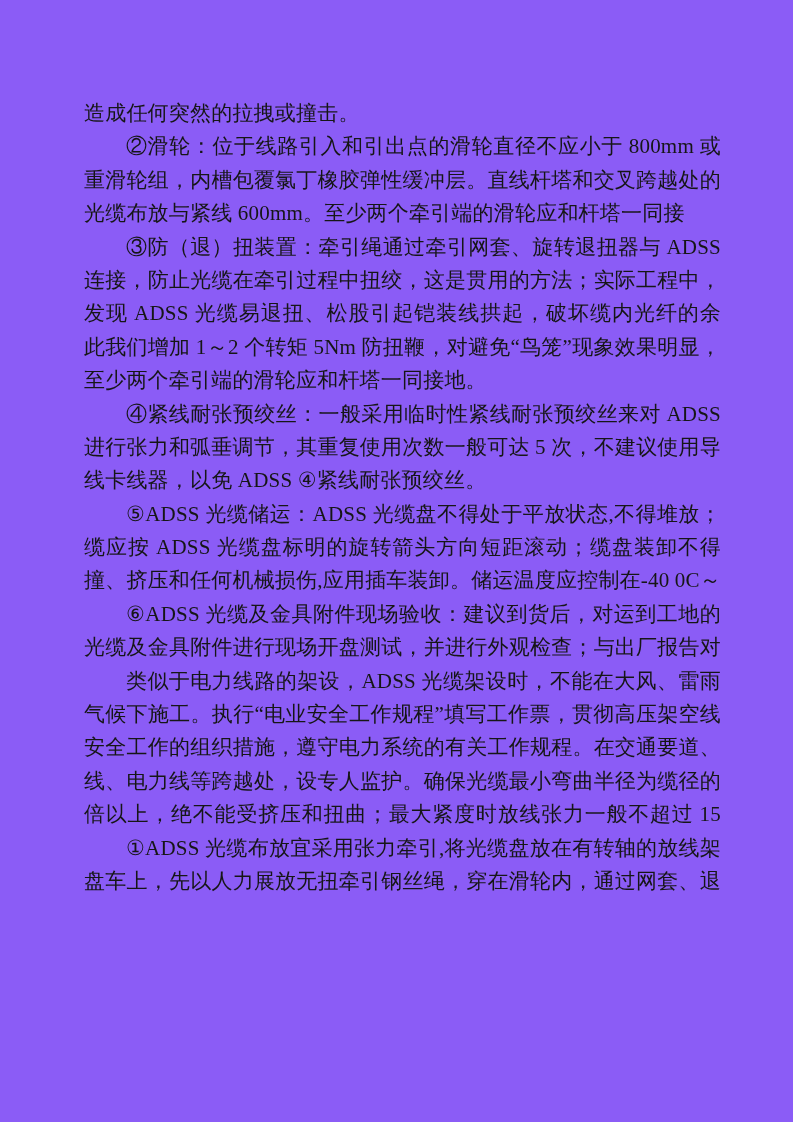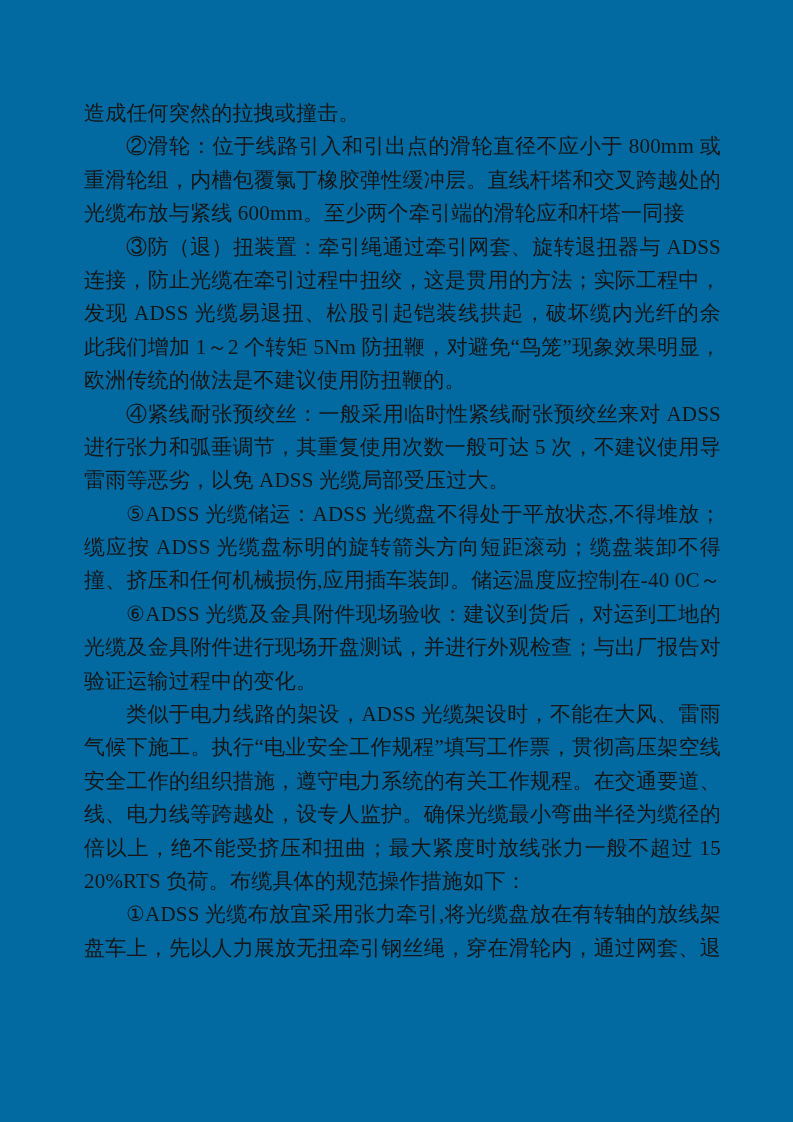--- a/index.html
+++ b/index.html
@@ -4,21 +4,21 @@
 <style>
   html, body { margin: 0; padding: 0; }
   body {
     width: 793px; height: 1122px;
     background: #ffffff;
     font-family: "Liberation Serif", "DejaVu Serif", serif;
   }
   .page {
     position: relative;
     width: 793px; height: 1122px;
-    background: #0369a1;
+    background: #8b5cf6;
     color: #161616;
     overflow: hidden;
   }
   .content {
     position: absolute;
     left: 84px; top: 97px;
     width: 637px;
   }
   .ln {
     font-size: 21px;
@@ -41,32 +41,30 @@
 <div class="page">
   <div class="content">
     <div class="ln">造成任何突然的拉拽或撞击。</div>
     <div class="ln ind fill">②滑轮：位于线路引入和引出点的滑轮直径不应小于 800mm 或固定多</div>
     <div class="ln fill">重滑轮组，内槽包覆氯丁橡胶弹性缓冲层。直线杆塔和交叉跨越处的滑轮</div>
     <div class="ln">光缆布放与紧线 600mm。至少两个牵引端的滑轮应和杆塔一同接地。</div>
     <div class="ln ind fill">③防（退）扭装置：牵引绳通过牵引网套、旋转退扭器与 ADSS 光缆</div>
     <div class="ln fill">连接，防止光缆在牵引过程中扭绞，这是贯用的方法；实际工程中，我们</div>
     <div class="ln fill">发现 ADSS 光缆易退扭、松股引起铠装线拱起，破坏缆内光纤的余长，为</div>
     <div class="ln fill">此我们增加 1～2 个转矩 5Nm 防扭鞭，对避免“鸟笼”现象效果明显，而</div>
-    <div class="ln">欧洲传统的做法是不建议使用防扭鞭的。</div>
+    <div class="ln">至少两个牵引端的滑轮应和杆塔一同接地。</div>
     <div class="ln ind fill">④紧线耐张预绞丝：一般采用临时性紧线耐张预绞丝来对 ADSS 光缆</div>
     <div class="ln fill">进行张力和弧垂调节，其重复使用次数一般可达 5 次，不建议使用导（地）</div>
-    <div class="ln">雷雨等恶劣，以免 ADSS 光缆局部受压过大。</div>
+    <div class="ln">线卡线器，以免 ADSS ④紧线耐张预绞丝。</div>
     <div class="ln ind fill">⑤ADSS 光缆储运：ADSS 光缆盘不得处于平放状态,不得堆放；盘装光</div>
     <div class="ln fill">缆应按 ADSS 光缆盘标明的旋转箭头方向短距滚动；缆盘装卸不得遭受冲</div>
     <div class="ln fill">撞、挤压和任何机械损伤,应用插车装卸。储运温度应控制在-40 0C～+600C</div>
     <div class="ln ind fill">⑥ADSS 光缆及金具附件现场验收：建议到货后，对运到工地的 ADSS</div>
     <div class="ln fill">光缆及金具附件进行现场开盘测试，并进行外观检查；与出厂报告对比，</div>
-    <div class="ln">验证运输过程中的变化。</div>
     <div class="ln ind fill">类似于电力线路的架设，ADSS 光缆架设时，不能在大风、雷雨等恶劣</div>
     <div class="ln fill">气候下施工。执行“电业安全工作规程”填写工作票，贯彻高压架空线路</div>
     <div class="ln fill">安全工作的组织措施，遵守电力系统的有关工作规程。在交通要道、通信</div>
     <div class="ln fill">线、电力线等跨越处，设专人监护。确保光缆最小弯曲半径为缆径的 30</div>
     <div class="ln fill">倍以上，绝不能受挤压和扭曲；最大紧度时放线张力一般不超过 15～</div>
-    <div class="ln">20%RTS 负荷。布缆具体的规范操作措施如下：</div>
     <div class="ln ind fill">①ADSS 光缆布放宜采用张力牵引,将光缆盘放在有转轴的放线架或缆</div>
     <div class="ln fill">盘车上，先以人力展放无扭牵引钢丝绳，穿在滑轮内，通过网套、退扭器</div>
   </div>
 </div>
 
 </body></html>

